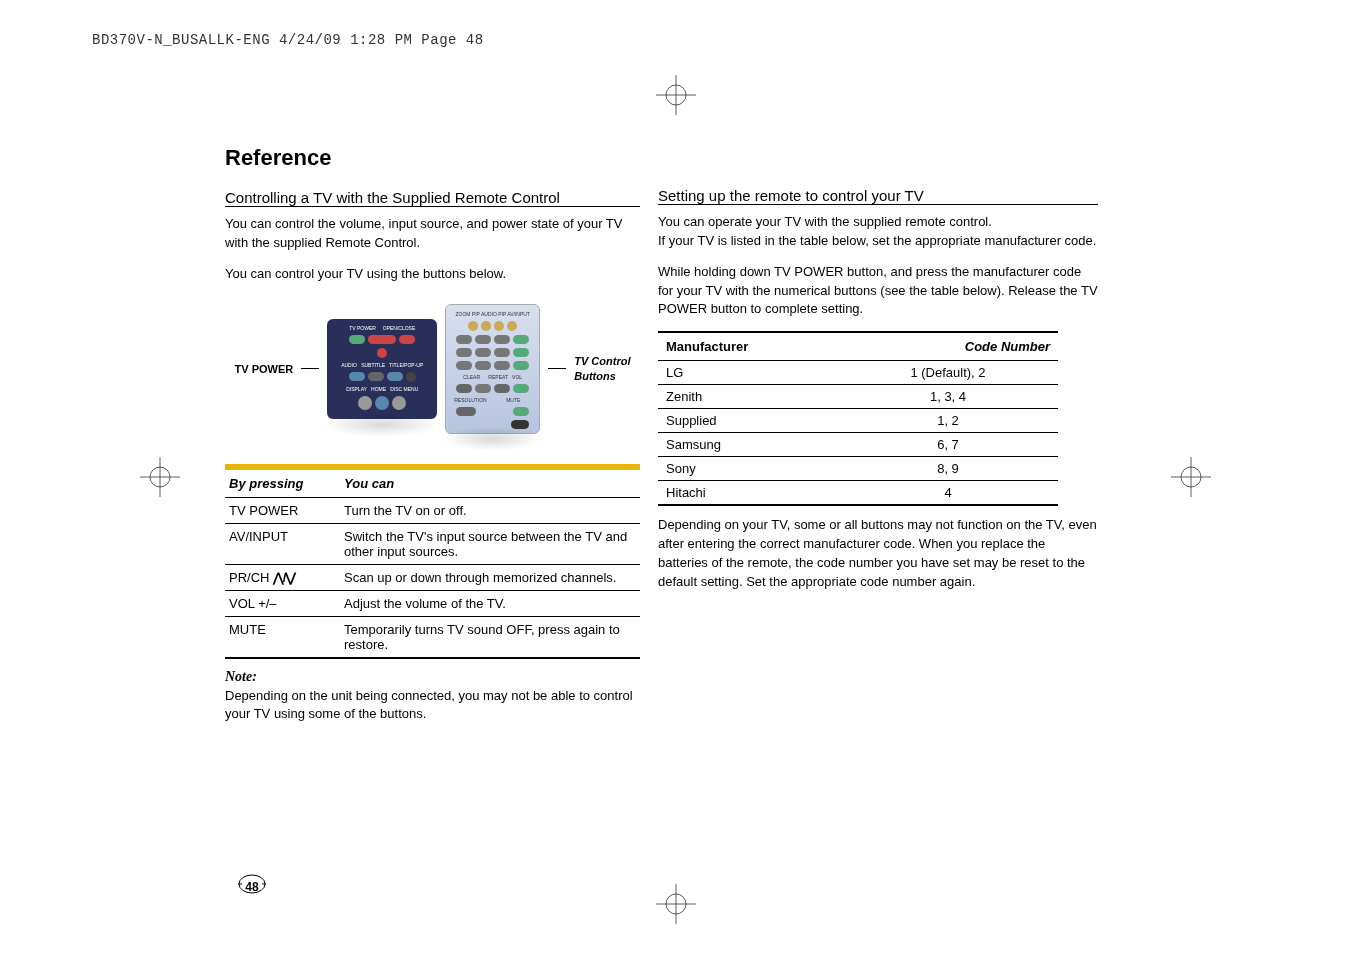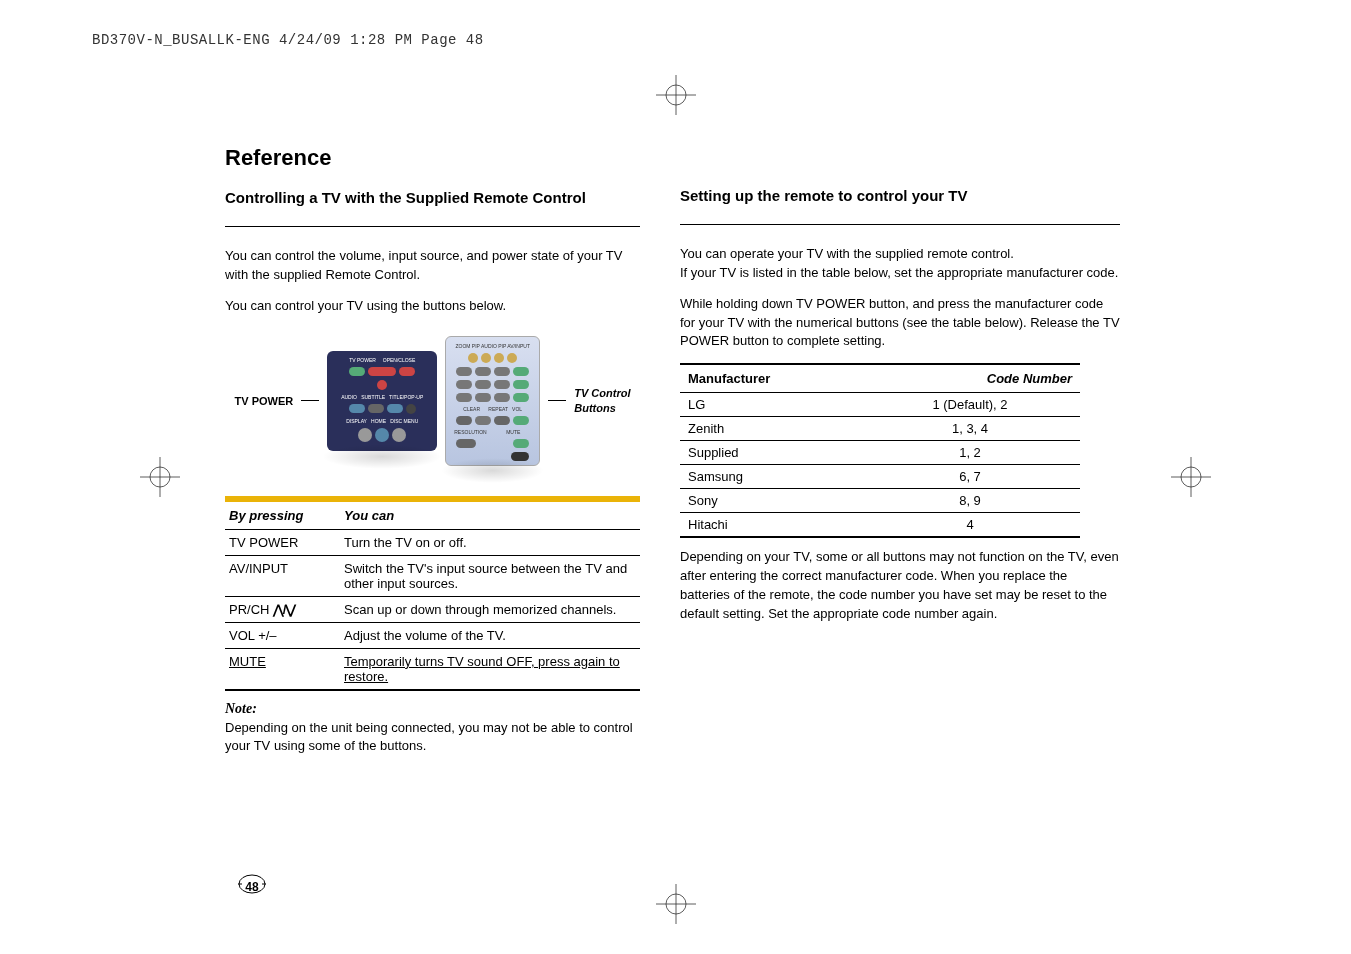--- a/index.html
+++ b/index.html
@@ -44,39 +44,39 @@
       right: 140px;
       transform: translateY(-50%);
     }
     .regmark svg { display: block; }
     .content {
       position: absolute;
       top: 145px;
       left: 225px;
       right: 225px;
       display: flex;
-      gap: 40px;
+      gap: 18px;
     }
     .col {
       flex: 1;
       min-width: 0;
     }
     .col-left { flex: 0 0 415px; }
     .col-right { flex: 0 0 440px; }
     h1.page-title {
       font-size: 22px;
       font-weight: bold;
       margin-bottom: 18px;
     }
     h2.sub-title {
       font-size: 15px;
-      font-weight: bold;
+      font-weight: normal;
       border-bottom: 1.5px solid #000;
-      padding-bottom: 20px;
-      margin-bottom: 20px;
+      padding-bottom: 0;
+      margin-bottom: 8px;
     }
     p.body-text {
       font-size: 13px;
       line-height: 1.45;
       margin-bottom: 12px;
     }
     .remote-figure {
       display: flex;
       align-items: center;
       justify-content: center;
@@ -145,21 +145,21 @@
       padding: 6px 4px;
       border-top: 6px solid #eab308;
       border-bottom: 1px solid #000;
       font-style: italic;
     }
     table.func-table td {
       padding: 5px 4px;
       border-bottom: 1px solid #000;
       vertical-align: top;
     }
-    table.func-table tr:last-child td { border-bottom: 2px solid #000; text-decoration: underline; }
+    table.func-table tr:last-child td { border-bottom: 2px solid #000; }
     .func-col1 { width: 115px; }
     
     table.code-table {
       width: 400px;
       border-collapse: collapse;
       font-size: 13px;
       margin-bottom: 10px;
     }
     table.code-table th {
       font-weight: bold;

